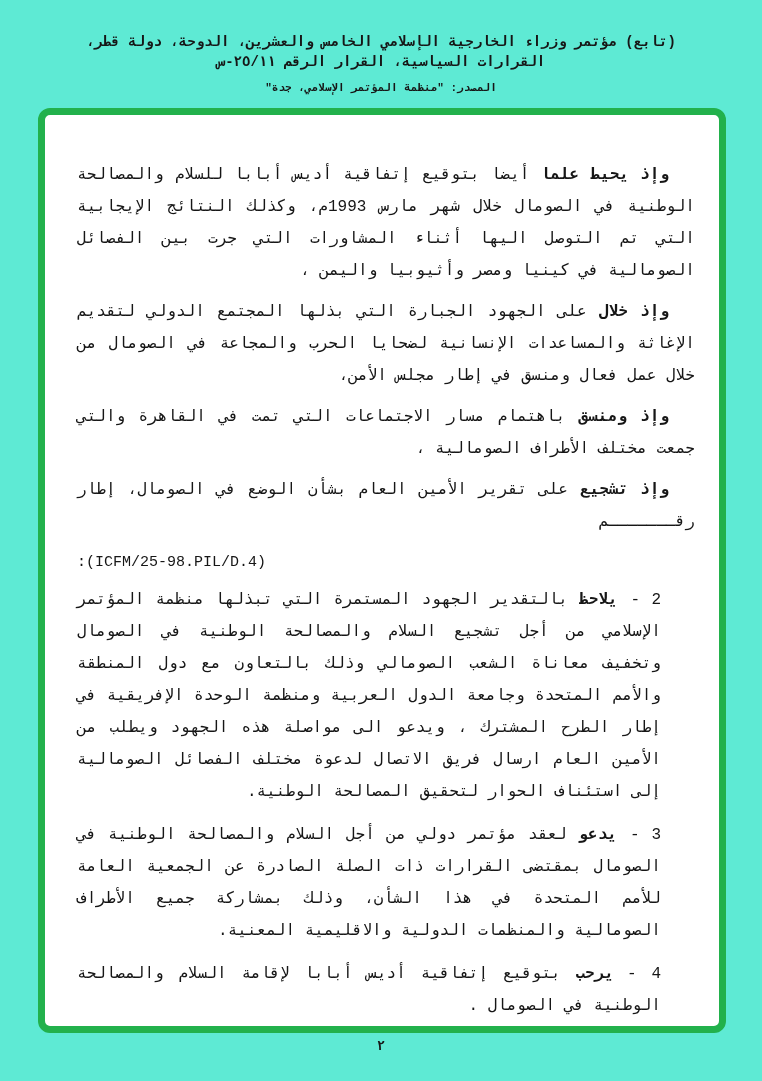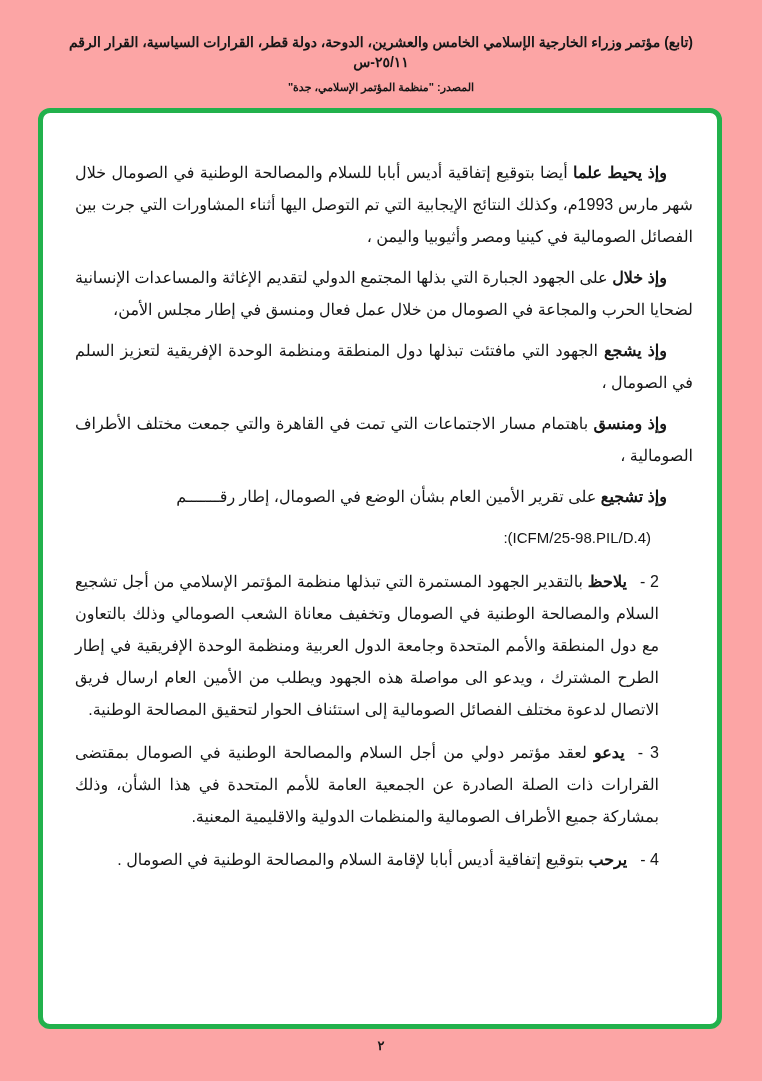--- a/index.html
+++ b/index.html
@@ -1,52 +1,52 @@
 <!DOCTYPE html>
 <html lang="ar"><head>
 <meta charset="utf-8">
 <style>
   html,body { margin:0; padding:0; background:#ffffff; }
   .page {
     position:relative;
     width:762px; height:1081px;
-    background:#fca5a5;
+    background:#5eead4;
     overflow:hidden;
-    font-family:Liberation Sans, sans-serif;
+    font-family:Liberation Mono, monospace;
     color:#161616;
   }
   
   .header { position:absolute; top:32px; left:0; right:0; text-align:center; direction:rtl; }
   .header-line1 { font-size:14px; font-weight:bold; letter-spacing:0.2px; padding:0 60px; line-height:20px; }
   .header-line2 { font-size:11px; font-weight:bold; margin-top:9px; }
   
   .doc-box {
     position:absolute;
     left:38px; top:108px;
     width:674px; height:911px;
-    border:5px solid #737373;
+    border:7px solid #737373;
     border-radius:12px;
     background:#ffffff;
   }
   .doc-content {
     position:absolute;
     top:0; left:0; right:0; bottom:0;
     padding:44px 24px 0 32px;
     direction:rtl;
     font-size:16px;
     line-height:32px;
     text-align:justify;
   }
   .para { margin:0 0 9px 0; text-indent:26px; }
   .lead { font-weight:bold; }
   .ref-line {
     direction:rtl;
-    text-align:right;
+    text-align:left;
     padding-right:42px;
-    margin:0 0 12px 0;
+    margin:0 0 5px 0;
     line-height:32px;
     font-size:15px;
   }
   .items { padding-right:34px; }
   .item { margin:0 0 11px 0; }
   .marker { margin-left:13px; white-space:pre; }
   
   .footer {
     position:absolute;
     left:0; right:0; top:1038px;
@@ -65,21 +65,20 @@
     <div class="header-line2">المصدر:  "منظمة المؤتمر الإسلامي، جدة"</div>
   </div>
 
   <div class="doc-box" style="border-color: rgb(34, 177, 76);">
     <div class="doc-content">
 
       <p class="para"><b class="lead">وإذ يحيط علما</b><span> أيضا بتوقيع إتفاقية أديس أبابا للسلام والمصالحة الوطنية في الصومال خلال شهر مارس 1993م، وكذلك النتائج الإيجابية التي تم التوصل اليها أثناء المشاورات التي جرت بين الفصائل الصومالية في كينيا ومصر وأثيوبيا واليمن ،</span></p>
 
       <p class="para"><b class="lead">وإذ خلال</b><span> على الجهود الجبارة التي بذلها المجتمع الدولي لتقديم الإغاثة والمساعدات الإنسانية لضحايا الحرب والمجاعة في الصومال من خلال عمل فعال ومنسق في إطار مجلس الأمن،</span></p>
 
-      <p class="para"><b class="lead">وإذ يشجع</b><span> الجهود التي مافتئت تبذلها دول المنطقة ومنظمة الوحدة الإفريقية لتعزيز السلم في الصومال ،</span></p>
 
       <p class="para"><b class="lead">وإذ ومنسق</b><span> باهتمام مسار الاجتماعات التي تمت في القاهرة والتي جمعت مختلف  الأطراف الصومالية ،</span></p>
 
       <p class="para"><b class="lead">وإذ تشجيع</b><span> على تقرير الأمين العام بشأن الوضع في الصومال، إطار رقـــــــم</span></p>
 
       <div class="ref-line"><span dir="ltr">:(ICFM/25-98.PIL/D.4)</span></div>
 
       <div class="items">
 
 

